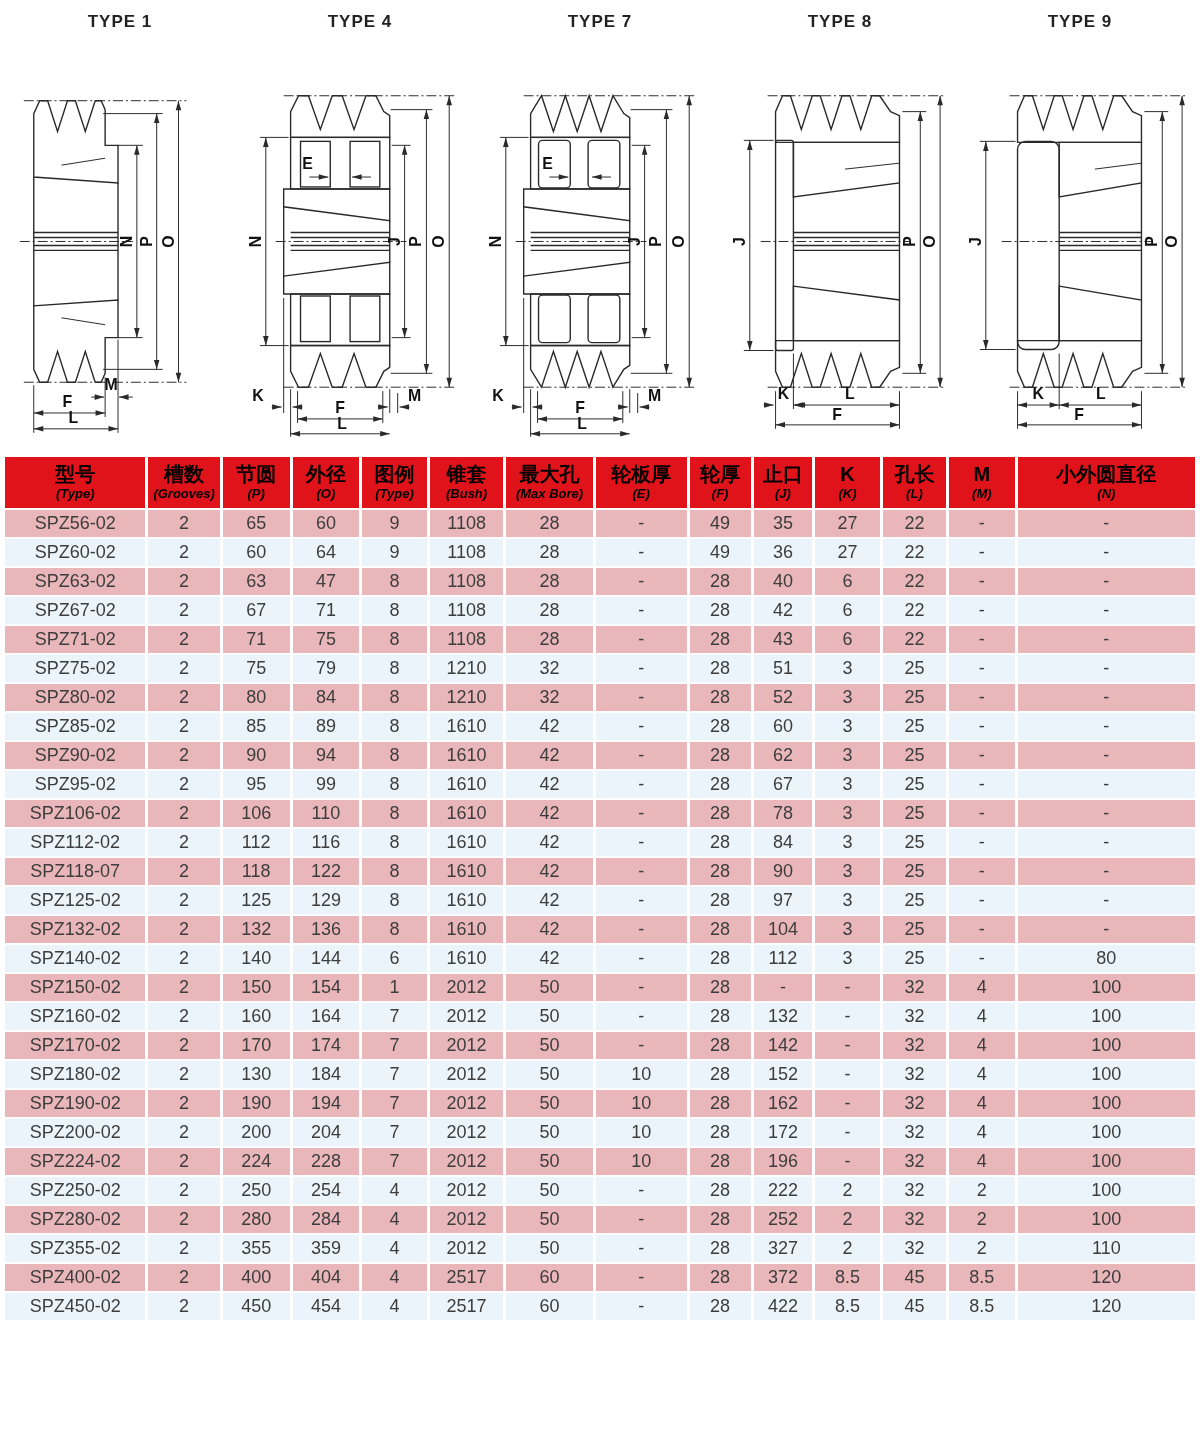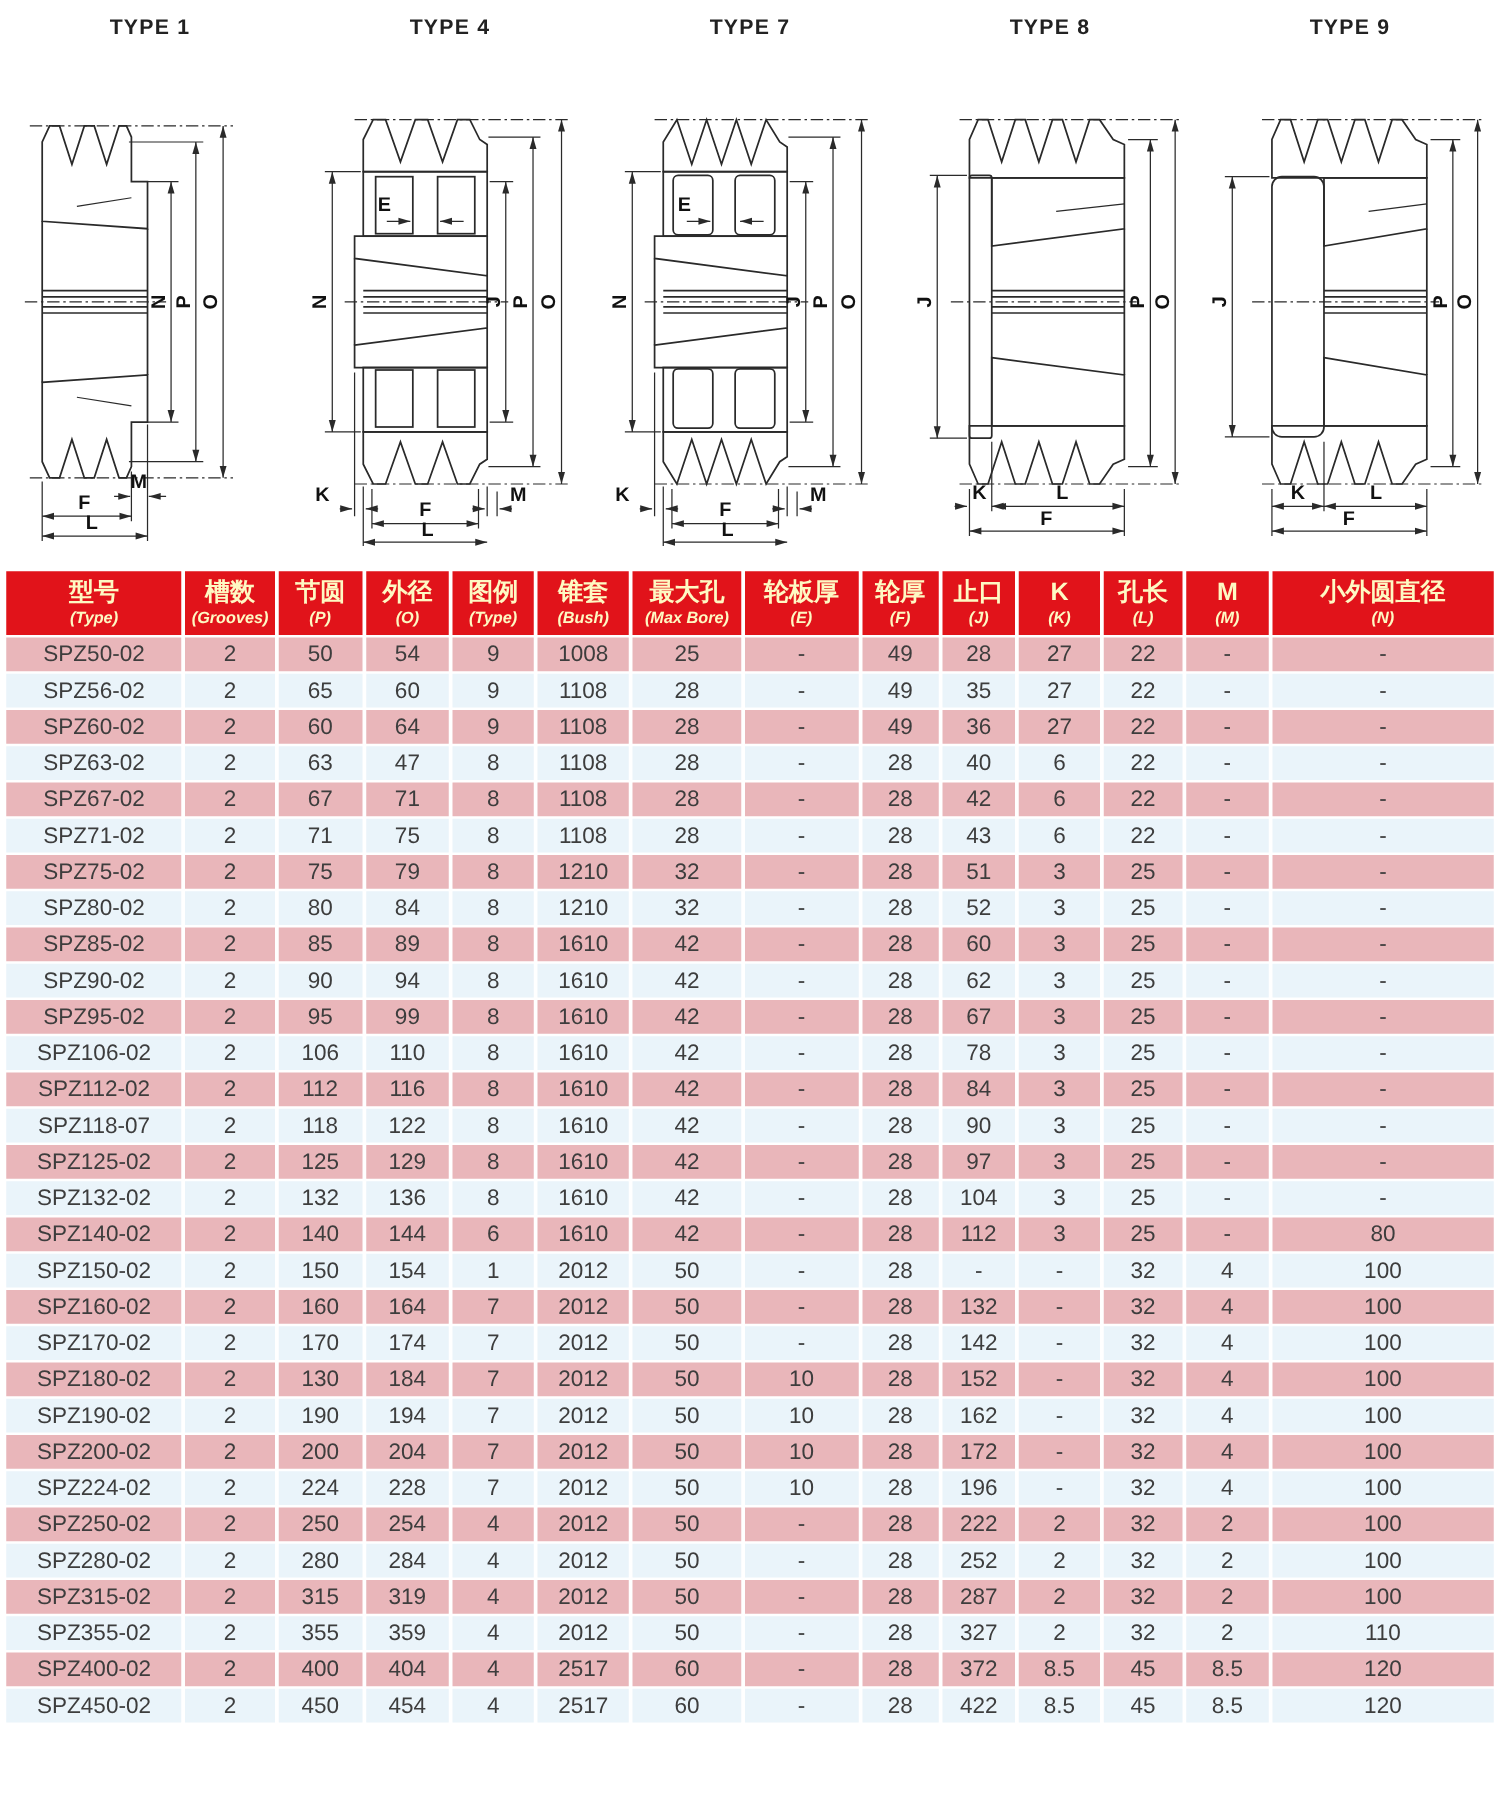--- a/index.html
+++ b/index.html
@@ -15,21 +15,21 @@
   .diagram{flex:1 1 0;text-align:center;}
   .diagram-title{font-size:17px;font-weight:bold;letter-spacing:1px;color:#222;height:28px;line-height:24px;}
   .diagram svg{display:block;margin:0 auto;}
   .dline{stroke:var(--ink);stroke-width:1.4;fill:none;}
   .thin{stroke:var(--ink);stroke-width:1;fill:none;}
   .cdash{stroke:var(--ink);stroke-width:1;fill:none;stroke-dasharray:10 3 2 3;}
   .dimtxt{font-family:"Liberation Sans",sans-serif;font-size:16px;font-weight:bold;fill:#111;}
 
   
   .spec-table{width:calc(100% - 4px);margin:3px auto 0;border-collapse:separate;border-spacing:3px 2px;table-layout:fixed;}
-  .spec-table th{background:var(--red);color:#fef9c3;padding:4px 1px 7px;vertical-align:middle;}
+  .spec-table th{background:var(--red);color:#000000;padding:4px 1px 7px;vertical-align:middle;}
   .spec-table th .zh{font-size:20px;font-weight:bold;line-height:1.3;white-space:nowrap;}
   .spec-table th .en{font-size:13px;font-weight:bold;line-height:1.1;white-space:nowrap;font-style:italic;}
   .spec-table td{text-align:center;font-size:18px;height:27px;padding:0;color:var(--cell-ink);white-space:nowrap;overflow:hidden;}
   .spec-table tbody tr:nth-child(odd) td{background:var(--pink);}
   .spec-table tbody tr:nth-child(even) td{background:var(--blue);}
 </style>
 </head>
 <body>
 
 <div class="page">
@@ -403,36 +403,20 @@
             <div class="en">(M)</div>
           </th>
           <th>
             <div class="zh">小外圆直径</div>
             <div class="en">(N)</div>
           </th>
         </tr>
     </thead>
     <tbody>
         <tr>
-          <td>SPZ50-02</td>
-          <td>2</td>
-          <td>50</td>
-          <td>54</td>
-          <td>9</td>
-          <td>1008</td>
-          <td>25</td>
-          <td>-</td>
-          <td>49</td>
-          <td>28</td>
-          <td>27</td>
-          <td>22</td>
-          <td>-</td>
-          <td>-</td>
-        </tr>
-        <tr>
           <td>SPZ56-02</td>
           <td>2</td>
           <td>65</td>
           <td>60</td>
           <td>9</td>
           <td>1108</td>
           <td>28</td>
           <td>-</td>
           <td>49</td>
           <td>35</td>
@@ -813,36 +797,20 @@
           <td>SPZ280-02</td>
           <td>2</td>
           <td>280</td>
           <td>284</td>
           <td>4</td>
           <td>2012</td>
           <td>50</td>
           <td>-</td>
           <td>28</td>
           <td>252</td>
-          <td>2</td>
-          <td>32</td>
-          <td>2</td>
-          <td>100</td>
-        </tr>
-        <tr>
-          <td>SPZ315-02</td>
-          <td>2</td>
-          <td>315</td>
-          <td>319</td>
-          <td>4</td>
-          <td>2012</td>
-          <td>50</td>
-          <td>-</td>
-          <td>28</td>
-          <td>287</td>
           <td>2</td>
           <td>32</td>
           <td>2</td>
           <td>100</td>
         </tr>
         <tr>
           <td>SPZ355-02</td>
           <td>2</td>
           <td>355</td>
           <td>359</td>

